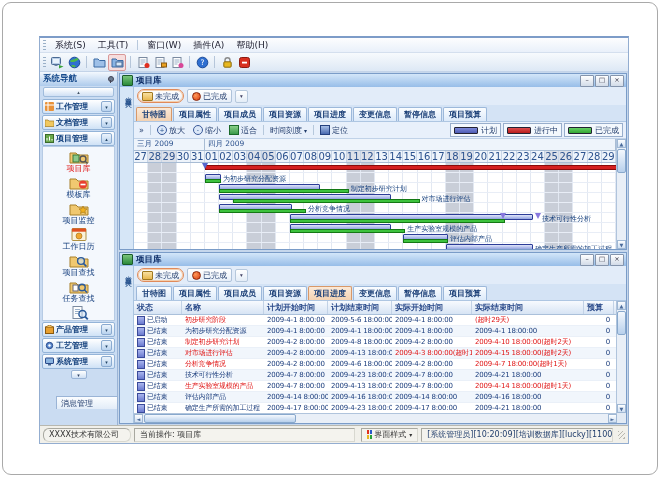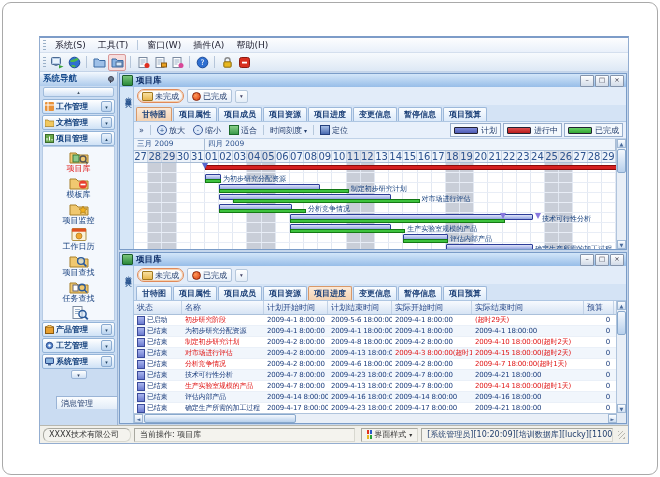--- a/index.html
+++ b/index.html
@@ -92,21 +92,21 @@
   .thumb{background:linear-gradient(#f4f8fd,#b8d0ec);border:1px solid #88a8cc;border-radius:2px;}
   .thumb.v{width:7px;height:22px;margin:1px 0;}
   .thumb.h{width:150px;height:7px;margin:0 1px;}
   .spacer{flex:1;}
   .corner{width:9px;height:10px;background:#e2eaf4;flex:none;}
   
   .table-wrap{flex:1;display:flex;min-height:0;}
   .table{flex:1;display:flex;flex-direction:column;min-width:0;background:#fff;}
   .thead,.trow{display:grid;grid-template-columns:48px 82px 64px 64px 80px 112px 30px 1fr;}
   .thead{height:13px;background:linear-gradient(#f7fafe,#d7e4f4);border-bottom:1px solid #aac0da;font-size:8px;color:#2a4a8a;flex:none;}
-  .th{border-right:1px solid #c2d2e6;display:flex;align-items:center;padding-left:3px;overflow:hidden;white-space:nowrap;}
+  .th{border-right:1px solid #c2d2e6;display:flex;align-items:center;padding-left:3px;overflow:hidden;white-space:nowrap;font-weight:bold;}
   .tbody{flex:1;overflow:hidden;}
   .trow{height:10px;font-size:7px;color:#1a3c7c;border-bottom:1px solid #eaf0f8;background:#fff;}
   .trow.alt{background:#f1f6fc;}
   .td{display:flex;align-items:center;padding-left:3px;overflow:hidden;white-space:nowrap;letter-spacing:-0.2px;}
   .td.red{color:#e01414;}
   .td.num{justify-content:flex-end;padding-right:4px;}
   .doc-ic{width:6px;height:7px;background:linear-gradient(#aab6ee,#6a7ad0);border:1px solid #3a4a9a;margin-right:2px;flex:none;}
   .hsb-row{height:10px;display:flex;flex:none;}
   
   .statusbar{height:17px;background:#f1f0ea;border-top:1px solid #b8b8b0;display:flex;align-items:center;padding:0 3px;gap:3px;font-size:8px;color:#333;flex:none;}

